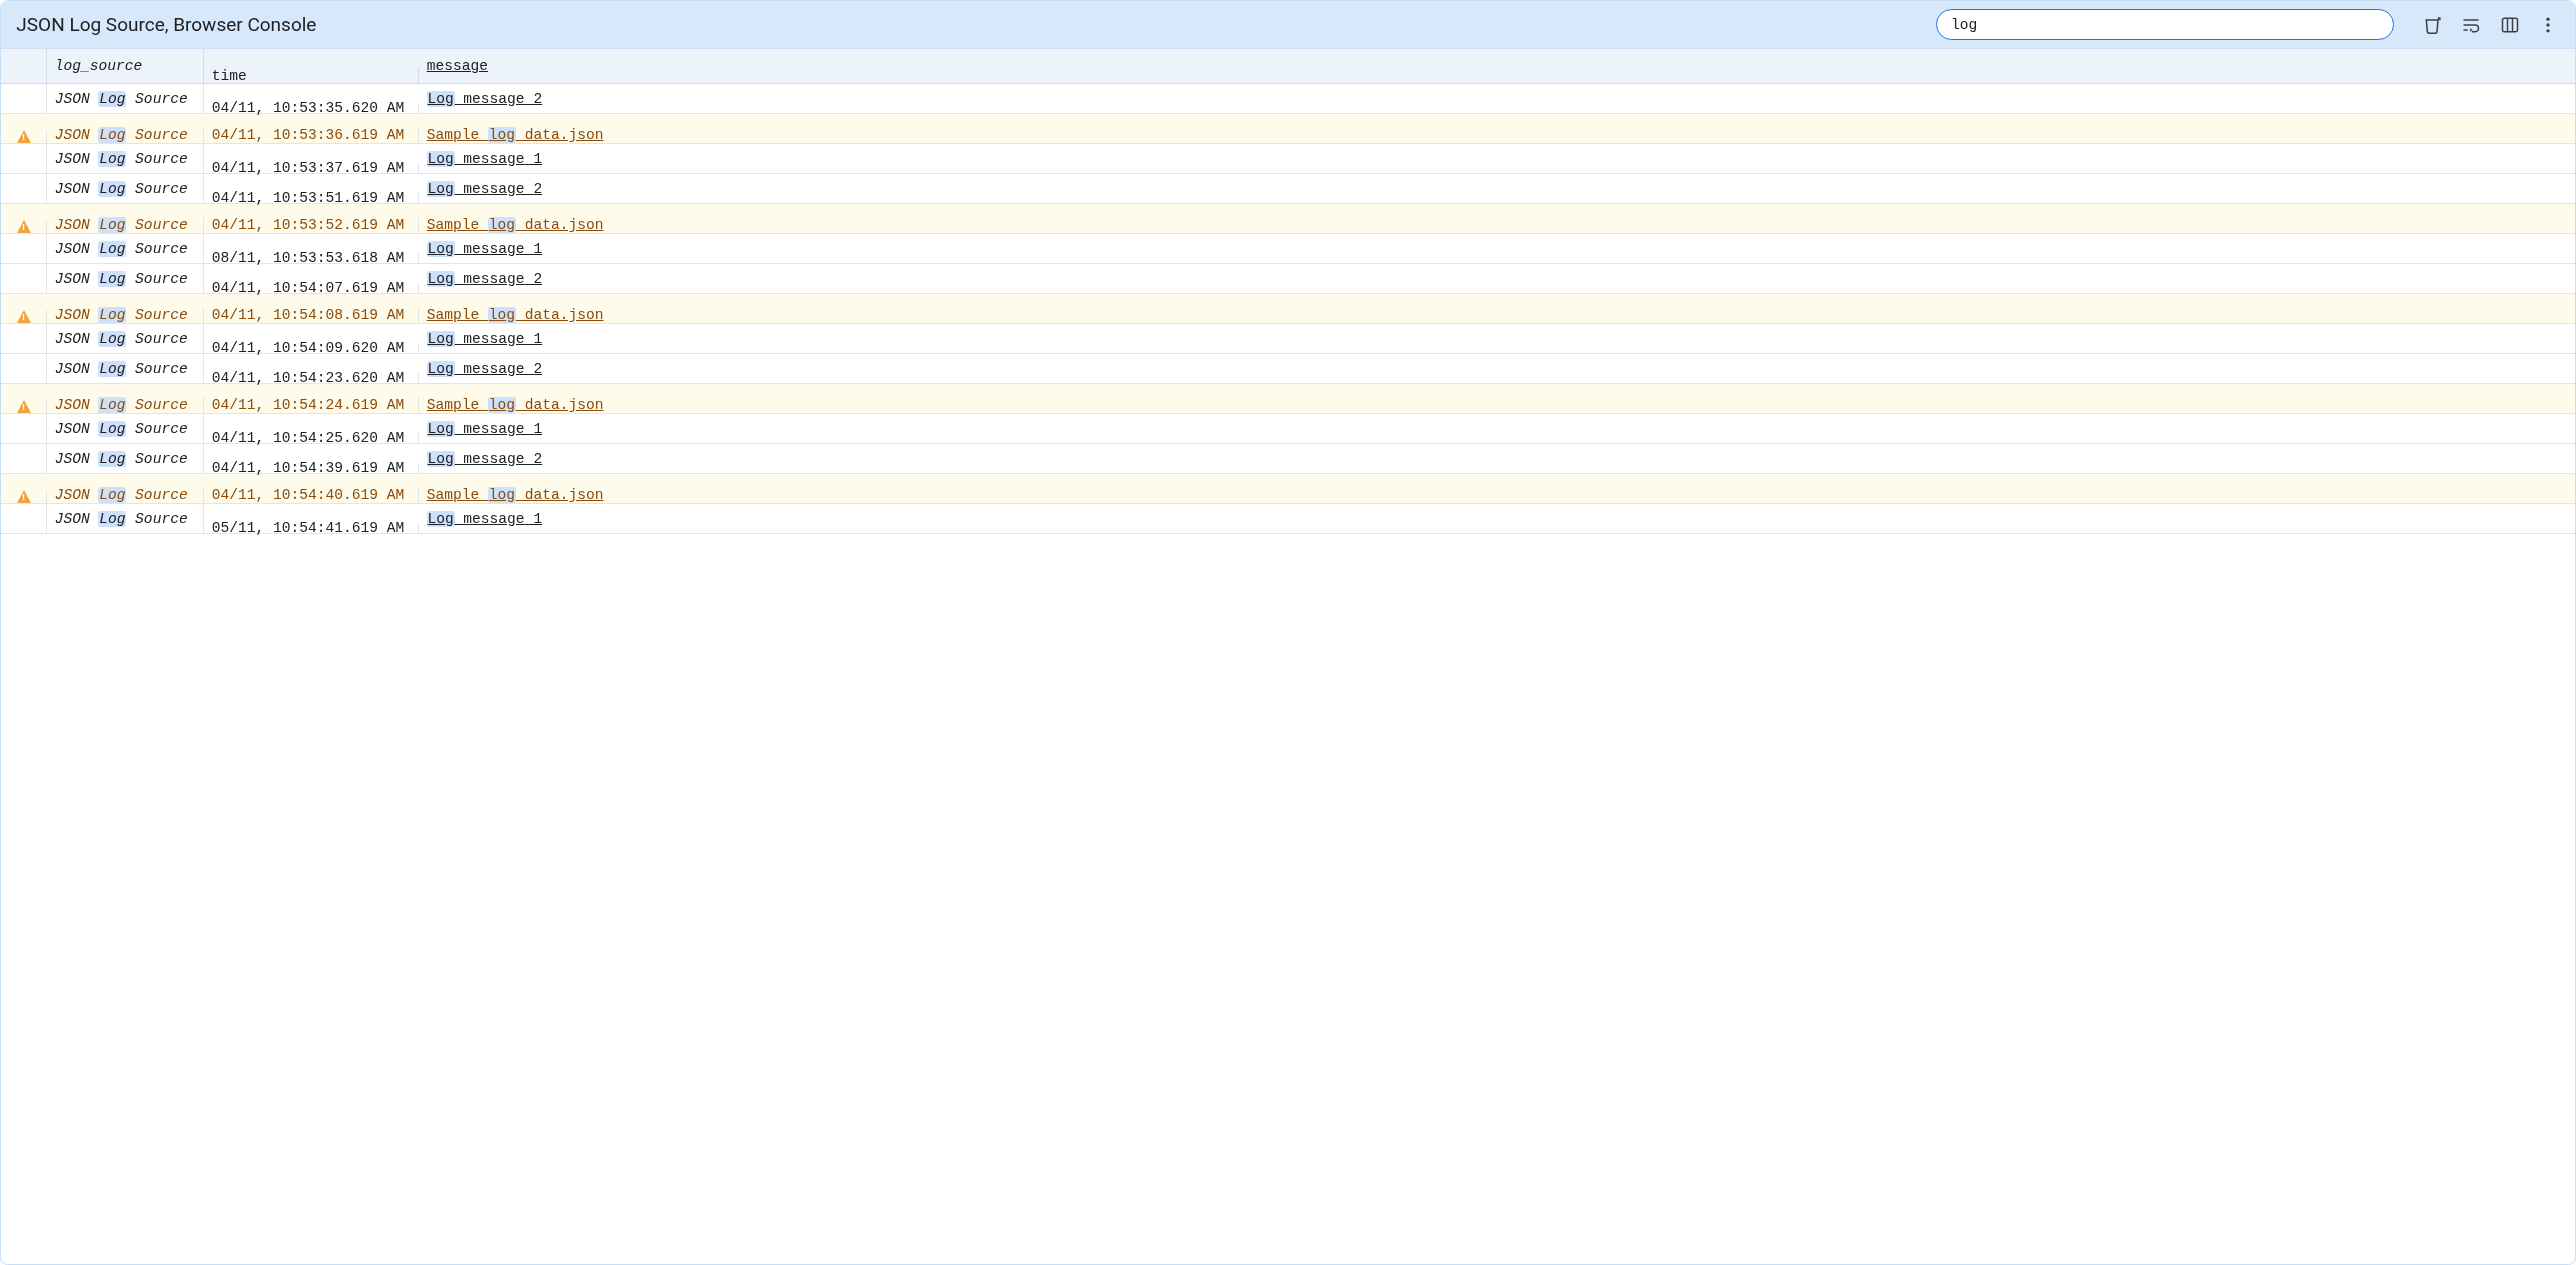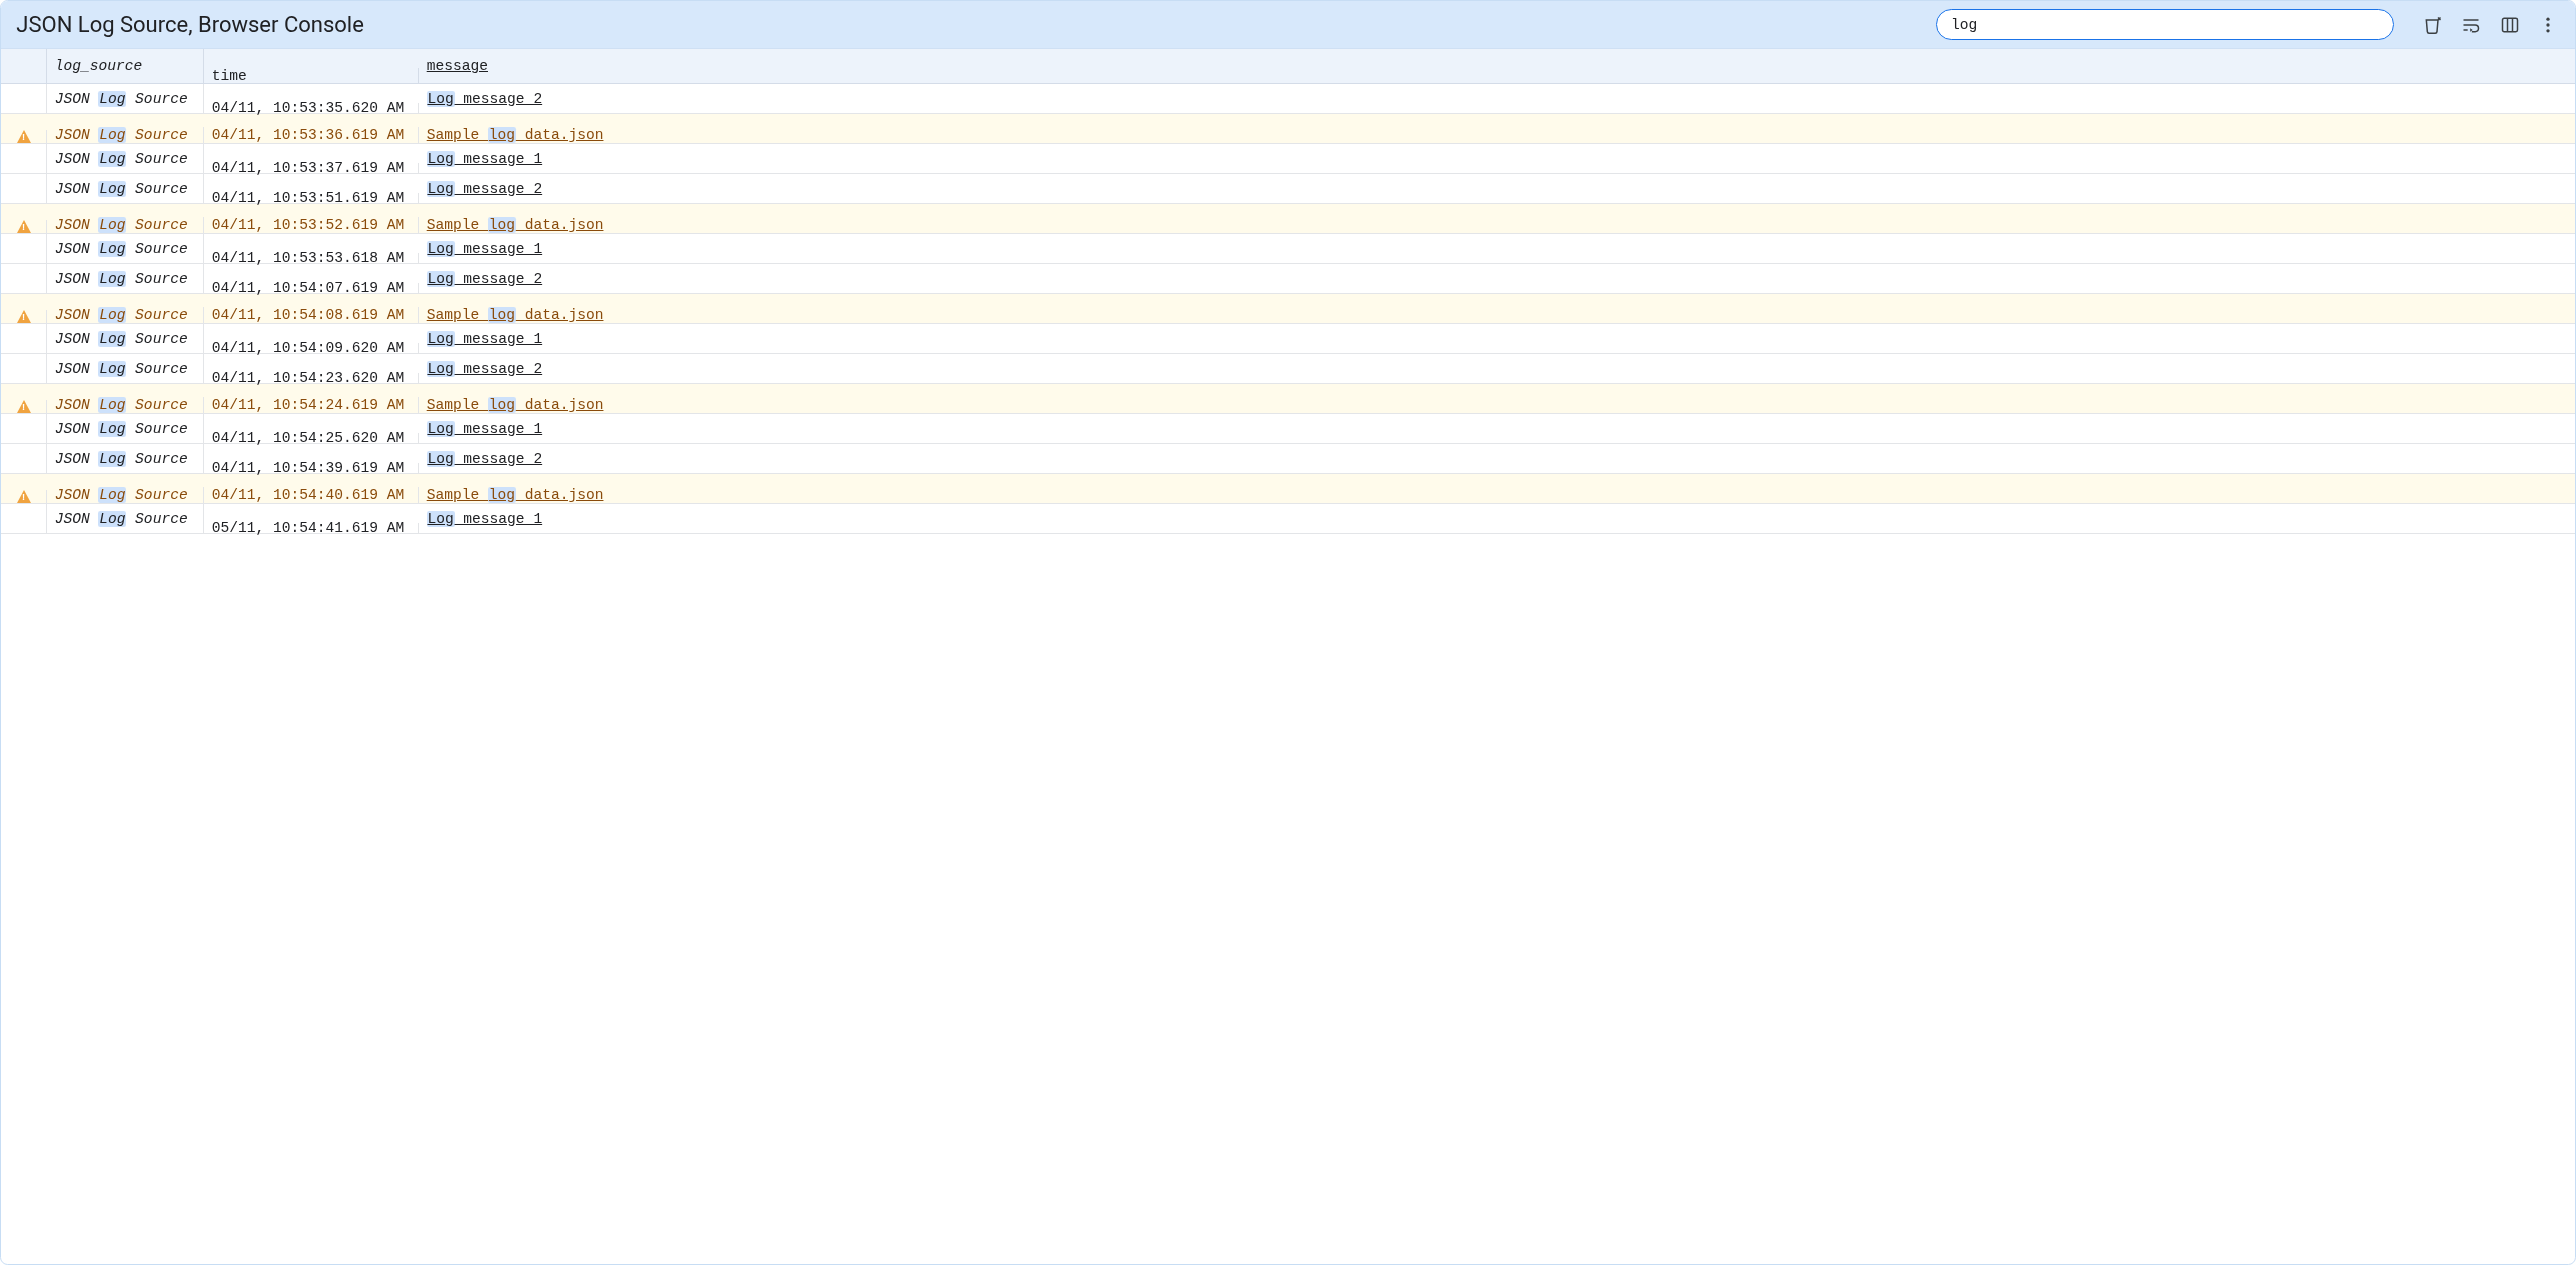--- a/index.html
+++ b/index.html
@@ -21,21 +21,21 @@
   .toolbar {
     display: flex; align-items: center;
     background: #d7e8fb;
     height: 48px;
     padding: 0 14px 0 15.3px;
     gap: 9.2px;
     border-bottom: 0.8px solid #cfe0f4;
   }
   .toolbar-title {
     flex: 0 0 auto;
-    font-size: 22px;
+    font-size: 19px;
     color: #202124;
     text-align: right;
   }
   .toolbar-spacer { flex: 1 1 auto; }
   .search {
     flex: 0 0 458px;
     height: 31px;
     border: 1.5px solid #1a73e8;
     border-radius: 15.3px;
     background: #fff;
@@ -224,21 +224,21 @@
       </div>
       <div class="row warning">
         <div class="cell c-icon"><div class="warn-tri"></div></div>
         <div class="cell c-src">JSON <span class="hl">Log</span> Source</div>
         <div class="cell c-time">04/11, 10:53:52.619 AM</div>
         <div class="cell c-msg">Sample <span class="hl">log</span>_data.json</div>
       </div>
       <div class="row">
         <div class="cell c-icon"></div>
         <div class="cell c-src">JSON <span class="hl">Log</span> Source</div>
-        <div class="cell c-time">04/11, 10:53:53.618 AM</div>
+        <div class="cell c-time">08/11, 10:53:53.618 AM</div>
         <div class="cell c-msg"><span class="hl">Log</span> message 1</div>
       </div>
       <div class="row">
         <div class="cell c-icon"></div>
         <div class="cell c-src">JSON <span class="hl">Log</span> Source</div>
         <div class="cell c-time">04/11, 10:54:07.619 AM</div>
         <div class="cell c-msg"><span class="hl">Log</span> message 2</div>
       </div>
       <div class="row warning">
         <div class="cell c-icon"><div class="warn-tri"></div></div>

